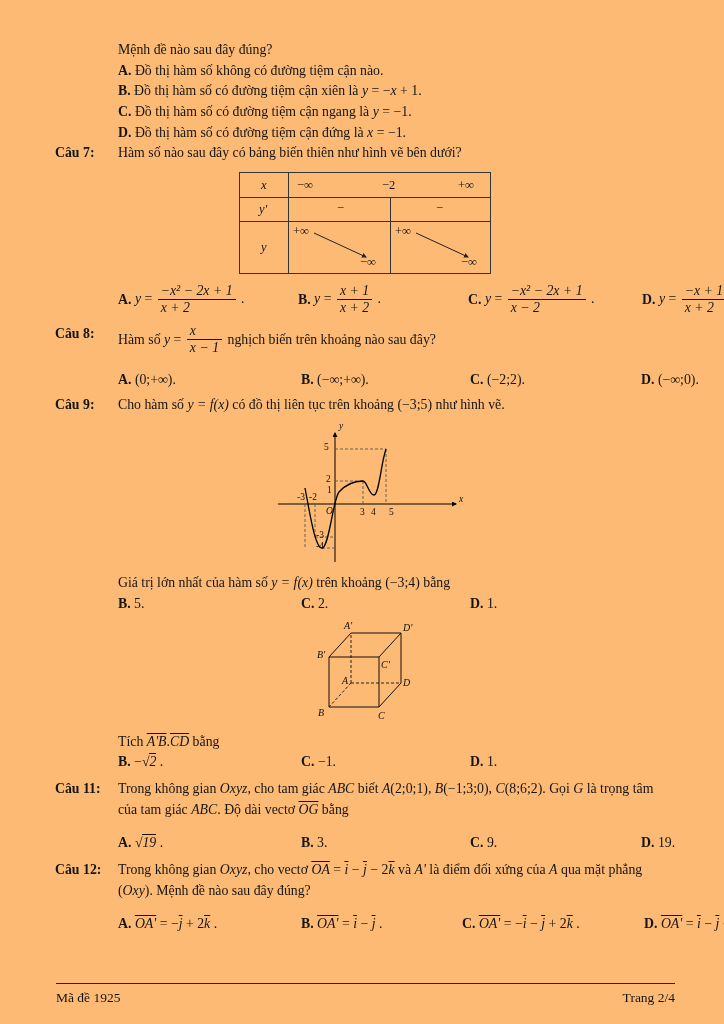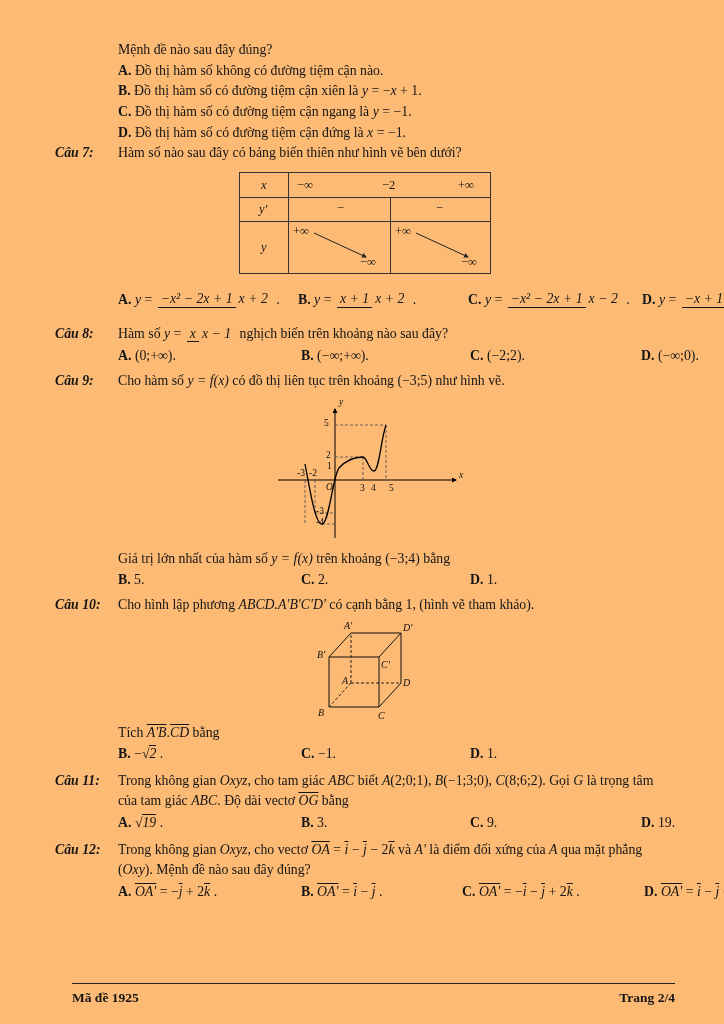--- a/index.html
+++ b/index.html
@@ -2,52 +2,52 @@
 <html><head>
 <meta charset="utf-8">
 <style>
   html,body{margin:0;padding:0;background:#9a9a9a;}
   .page{
     width:724px;height:1024px;margin:0 auto;background:#fdba74;position:relative;
     font-family:"Liberation Serif","DejaVu Serif",serif;font-size:13.8px;color:#151515;
     line-height:1.5;overflow:hidden;
   }
   .content{position:absolute;left:55px;top:40px;width:620px;}
-  .qlabel{font-weight:bold;width:63px;flex-shrink:0;font-style:italic;}
+  .qlabel{font-weight:bold;width:63px;flex-shrink:0;}
   .qrow{display:flex;align-items:flex-start;}
   .qbody{flex:1;}
   .indent{margin-left:63px;}
   .opts{display:grid;grid-template-columns:147px 133px 135px 1fr;margin-left:63px;gap:36px;}
   .opts.q7o{grid-template-columns:144px 134px 138px 1fr;align-items:center;min-height:40px;margin-top:6px;margin-bottom:2px;}
   .opts.q12o{grid-template-columns:147px 125px 146px 1fr;}
   .okey{font-weight:bold;}
   .opt{white-space:nowrap;}
   
-  .frac{display:inline-flex;flex-direction:row;vertical-align:middle;line-height:1.15;margin:0 2px;position:relative;top:-1px;}
+  .frac{display:inline-flex;flex-direction:column;vertical-align:middle;line-height:1.15;margin:0 2px;position:relative;top:-1px;}
   .fnum{border-bottom:1px solid #151515;padding:0 3px;font-style:italic;}
   .fden{padding:0 3px;font-style:italic;}
   .vec{text-decoration:overline;font-style:italic;}
   .sqrt{white-space:nowrap;}
   .srad{font-style:normal;}
   .sbar{border-top:1px solid #151515;font-style:italic;}
   i{font-family:inherit;}
   
   .bbt{position:relative;width:250px;height:100px;border:1px solid #333;margin:8px auto 6px auto;font-size:12.5px;}
   .bbt .vline,.bbt .hline{position:absolute;background:#333;}
   .bbt .vline{width:1px;}
   .bbt .hline{height:1px;left:0;width:100%;}
   .bbt span{position:absolute;line-height:1;}
   .bbt .hd{font-style:italic;}
   
   .fig{position:relative;margin:4px auto;}
   .glabel{position:absolute;font-size:9.5px;line-height:1;color:#111;}
   .glabel.it{font-style:italic;}
   .cubelabel{position:absolute;font-size:10px;font-style:italic;line-height:1;color:#111;}
-  .footer{position:absolute;left:72px;right:49px;top:983px;border-top:1.2px solid #222;padding-top:4px;display:flex;justify-content:space-between;font-weight:bold;font-size:13.5px;}
-  .mt2{margin-top:1px;} .mt4{margin-top:4px;} .mt6{margin-top:6px;}
+  .footer{position:absolute;left:56px;right:49px;top:983px;border-top:1.2px solid #222;padding-top:4px;display:flex;justify-content:space-between;font-weight:normal;font-size:13.5px;}
+  .mt2{margin-top:13px;} .mt4{margin-top:4px;} .mt6{margin-top:6px;}
 </style>
 </head>
 <body>
 
 <div class="page">
   <div class="content">
 
     <div class="indent">
       <div>Mệnh đề nào sau đây đúng?</div>
       <div class="opt"><b class="okey">A.</b> <span>Đồ thị hàm số không có đường tiệm cận nào.</span></div>
@@ -163,24 +163,20 @@
       <span class="glabel it" style="left:79px;top:3px">y</span>
     </div>
 
     <div class="indent">Giá trị lớn nhất của hàm số <i>y = f(x)</i> trên khoảng (−3;4) bằng</div>
     <div class="opts">
       <span class="opt"><b class="okey">B.</b> <span>5.</span></span>
       <span class="opt"><b class="okey">C.</b> <span>2.</span></span>
       <span class="opt"><b class="okey">D.</b> <span>1.</span></span>
     </div>
 
-    <div class="qrow mt4">
-      <div class="qlabel">Câu 10:</div>
-      <div class="qbody">Cho hình lập phương <i>ABCD.A'B'C'D'</i> có cạnh bằng 1, (hình vẽ tham khảo).</div>
-    </div>
 
     <div class="fig" style="width:100px;height:100px">
       <svg width="100" height="100" viewBox="0 0 100 100">
         <g stroke="#111" stroke-width="1" fill="none">
           <polyline points="14,38 64,38 64,88 14,88 14,38"></polyline>
           <line x1="14" y1="38" x2="36" y2="14"></line>
           <line x1="64" y1="38" x2="86" y2="14"></line>
           <line x1="36" y1="14" x2="86" y2="14"></line>
           <line x1="86" y1="14" x2="86" y2="64"></line>
           <line x1="64" y1="88" x2="86" y2="64"></line>

